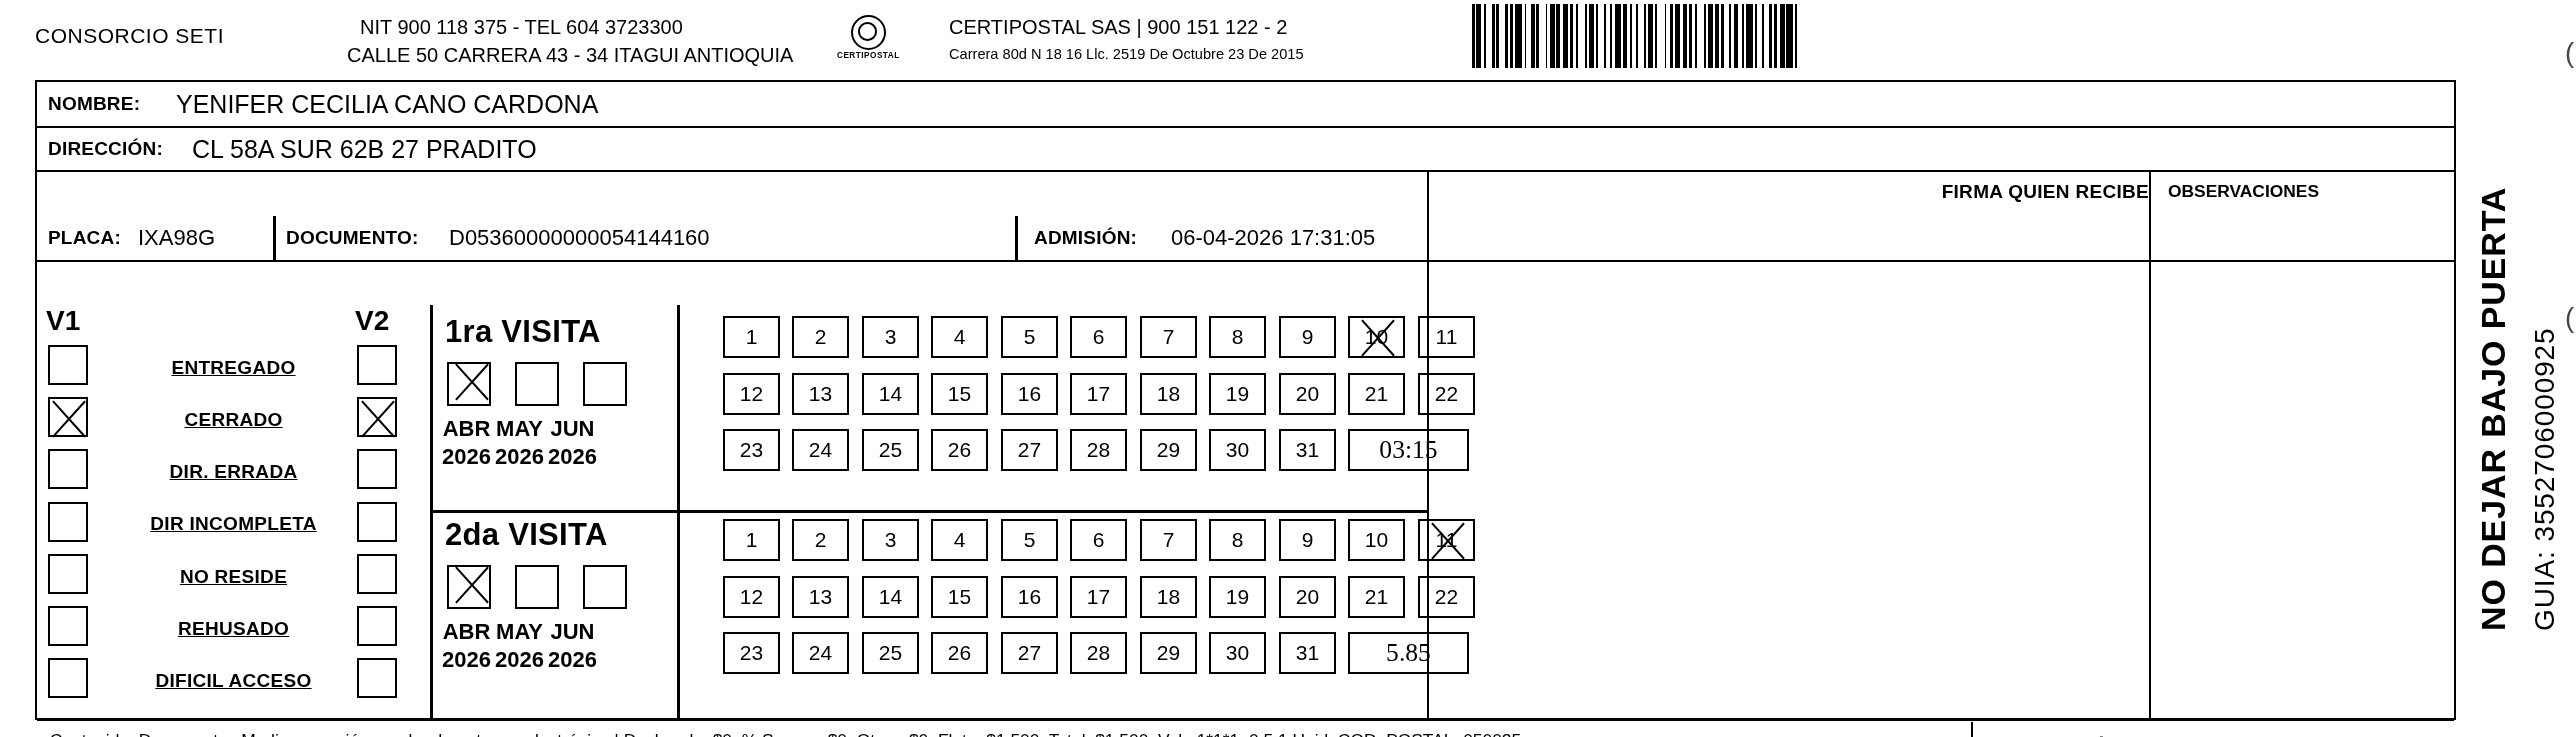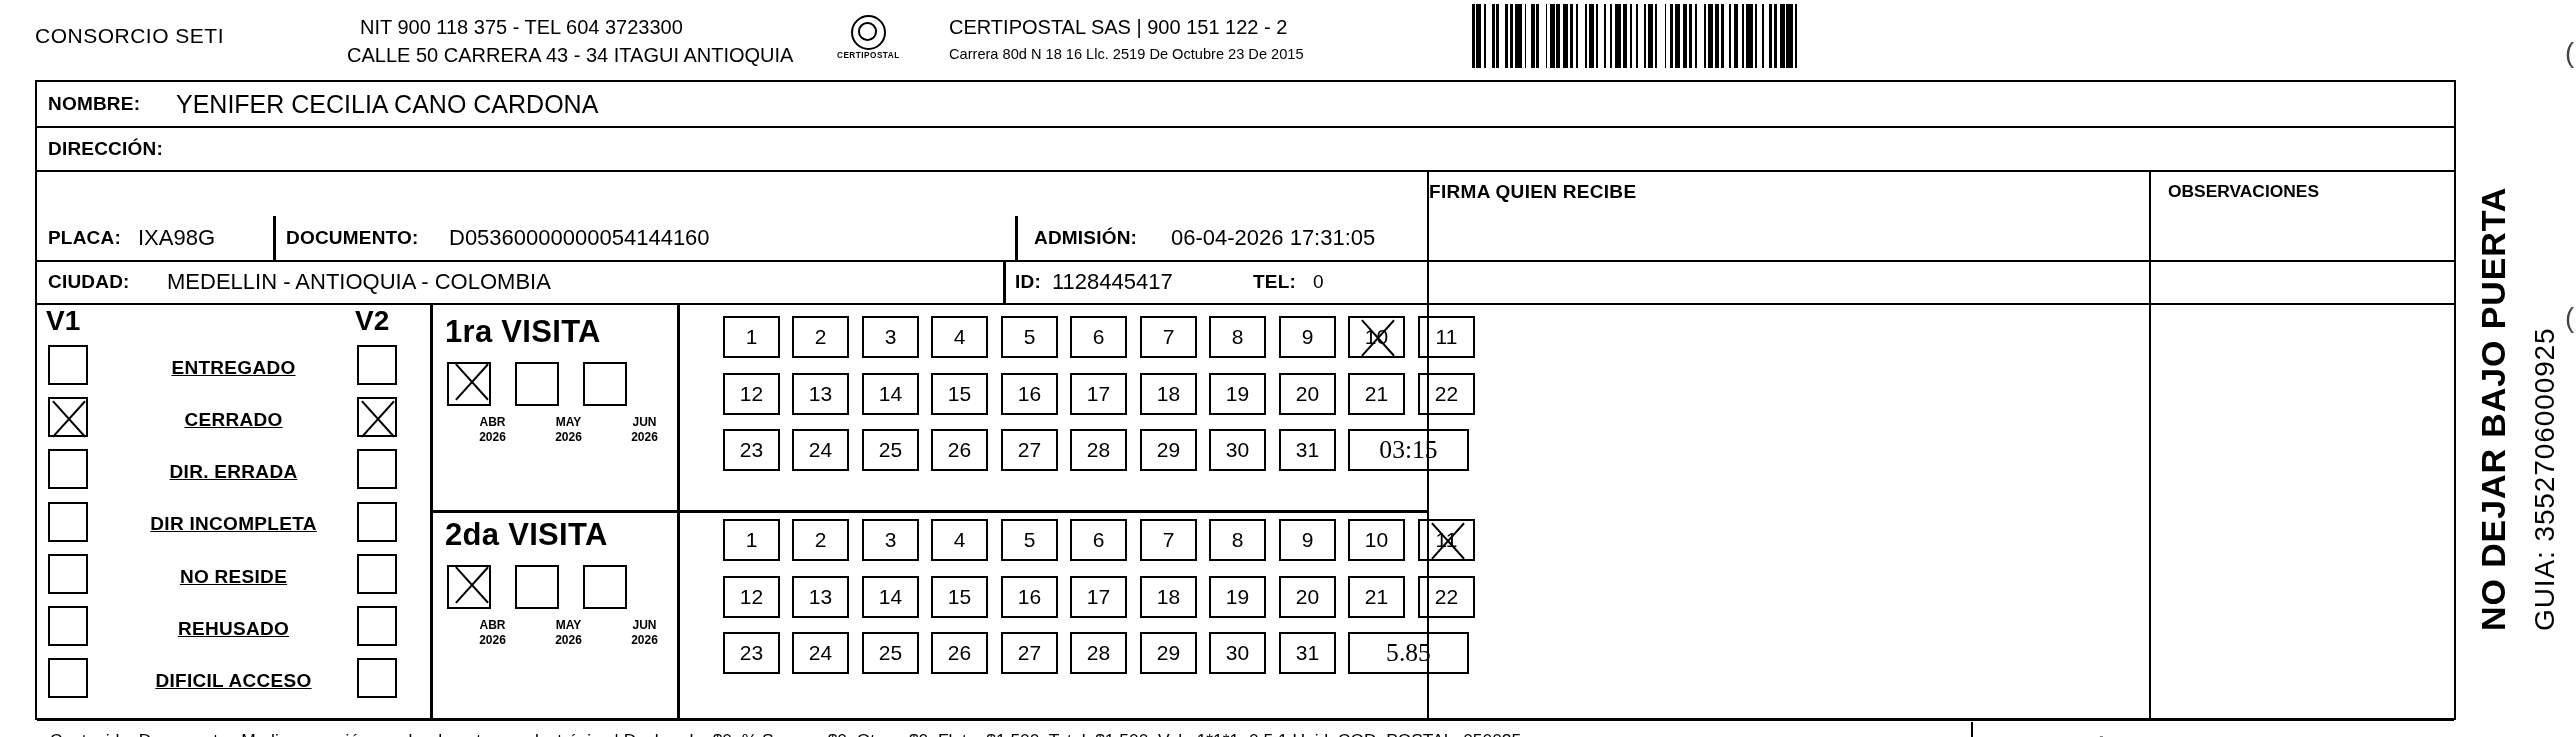--- a/index.html
+++ b/index.html
@@ -36,21 +36,21 @@
   .r-placa{top:134px;height:46px;}
   .r-ciudad{top:179px;height:44px;}
 
   .cellpad{position:absolute;top:50%;transform:translateY(-50%);}
 
   
   .vsep{position:absolute;width:2.7px;background:#000;}
 
   
   .firma-box{position:absolute;left:1390px;top:90px;width:722px;height:548px;border-left:2.7px solid #000;box-sizing:border-box;}
-  .firma-title{position:absolute;left:0;top:9.1px;width:100%;text-align:left;font-size:19px;font-weight:bold;letter-spacing:0.3px;}
+  .firma-title{position:absolute;left:0;top:9.1px;width:100%;text-align:right;font-size:19px;font-weight:bold;letter-spacing:0.3px;}
   .obs-box{position:absolute;left:2112px;top:90px;width:187px;height:548px;border-left:2.7px solid #000;box-sizing:border-box;}
   .obs-title{position:absolute;left:0;top:9.1px;width:100%;text-align:center;font-size:17.4px;font-weight:bold;}
 
   
   .bottom{position:absolute;left:0;top:637px;width:100%;height:0;border-top:2.7px solid #000;}
   .contenido{position:absolute;left:12.8px;top:646px;width:1920px;font-size:17.4px;line-height:1.45;}
   .guia-box{position:absolute;left:1934px;top:640px;width:485px;height:59px;border-left:2.7px solid #000;box-sizing:border-box;display:flex;align-items:center;justify-content:center;}
   .guia-box span{font-size:28px;}
 
   
@@ -58,21 +58,21 @@
   .vhead{position:absolute;top:0;font-size:28px;font-weight:bold;}
   .chk{position:absolute;width:40px;height:40px;border:2.7px solid #000;box-sizing:border-box;}
   .vlabel{position:absolute;left:73px;width:247px;text-align:center;font-size:19px;font-weight:bold;letter-spacing:0.3px;text-decoration:underline;}
   .xmark{position:absolute;left:0;top:0;width:100%;height:100%;}
   .xmark:before,.xmark:after{content:"";position:absolute;left:50%;top:-3.7px;width:1.8px;height:48px;background:#000;}
   .xmark:before{transform:rotate(42deg);}
   .xmark:after{transform:rotate(-42deg);}
   .visittitle{font-size:31px;font-weight:bold;letter-spacing:0.3px;}
   .monthrow{position:absolute;display:flex;gap:24px;}
   .mbox{width:44px;height:44px;border:2.7px solid #000;box-sizing:border-box;position:relative;}
-  .mlabels{position:absolute;display:flex;gap:25px;font-size:12px;font-weight:bold;margin-left:26px;}
+  .mlabels{position:absolute;display:flex;gap:2px;font-size:22px;font-weight:bold;}
   .mlabels div{width:51px;text-align:center;line-height:1.25;}
 
   
   .daygrid{position:absolute;}
   .dcell{position:absolute;width:57px;height:42px;border:2.7px solid #000;box-sizing:border-box;font-size:21px;display:flex;align-items:center;justify-content:center;}
   .dwide{width:121px;}
   .hand{font-size:25.6px;font-family:"Liberation Serif",serif;}
 
   
   .vert{position:absolute;transform:rotate(-90deg);transform-origin:left top;white-space:nowrap;}
@@ -202,43 +202,35 @@
 
   <div class="frame">
 
     <div class="row r-nombre">
       <span class="cellpad lbl" style="left:11px;">NOMBRE:</span>
       <span class="cellpad val" style="left:139px;">YENIFER CECILIA CANO CARDONA</span>
     </div>
 
     <div class="row r-direccion">
       <span class="cellpad lbl" style="left:11px;">DIRECCIÓN:</span>
+      <span class="cellpad val" style="left:155px;">CL 58A SUR 62B 27 PRADITO</span>
     </div>
 
 
     <div class="row r-placa">
       <span class="cellpad lbl" style="left:11px;">PLACA:</span>
       <span class="cellpad valsm" style="left:101px;">IXA98G</span>
       <div class="vsep" style="left:236px;top:0;height:46px;"></div>
       <span class="cellpad lbl" style="left:249px;">DOCUMENTO:</span>
       <span class="cellpad valsm" style="left:412px;">D05360000000054144160</span>
       <div class="vsep" style="left:978px;top:0;height:46px;"></div>
       <span class="cellpad lbl" style="left:997px;text-align:right;">ADMISIÓN:</span>
       <span class="cellpad valsm" style="left:1134px;">06-04-2026 17:31:05</span>
     </div>
 
-    <div class="row r-ciudad">
-      <span class="cellpad lbl" style="left:11px;">CIUDAD:</span>
-      <span class="cellpad valsm" style="left:130px;">MEDELLIN - ANTIOQUIA - COLOMBIA</span>
-      <div class="vsep" style="left:966px;top:0;height:44px;"></div>
-      <span class="cellpad lbl" style="left:978px;">ID:</span>
-      <span class="cellpad valsm" style="left:1015px;">1128445417</span>
-      <span class="cellpad lbl" style="left:1216px;">TEL:</span>
-      <span class="cellpad valsm" style="left:1276px;font-size:19px;">0</span>
-    </div>
 
     <div class="firma-box">
       <div class="firma-title">FIRMA QUIEN RECIBE</div>
     </div>
 
     <div class="obs-box">
       <div class="obs-title">OBSERVACIONES</div>
     </div>
 
     <div class="vtable" id="vtable">

